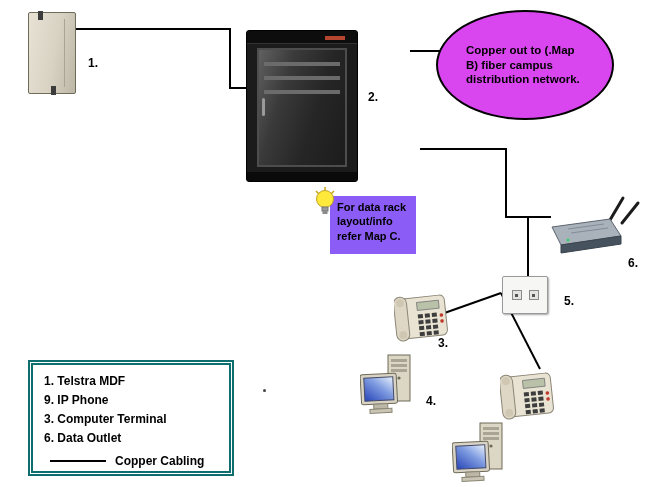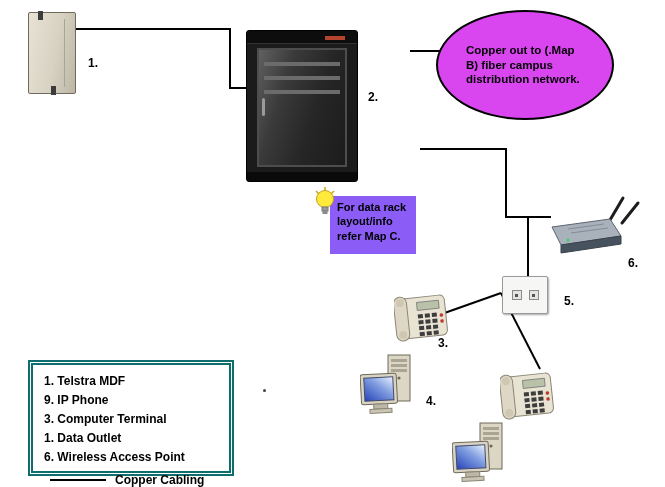--- a/index.html
+++ b/index.html
@@ -232,22 +232,21 @@
       <rect x="4.5" y="23.5" width="29" height="23" fill="url(#scr2)" stroke="#444a66"></rect>
       <rect x="13" y="50" width="14" height="5" fill="#bcb7a6" stroke="#8a8674"></rect>
       <rect x="9" y="55" width="22" height="4" fill="#c9c4b4" stroke="#8a8674"></rect>
     </g>
   </svg>
 
   <div class="abs legend">
     <div class="item">1. Telstra MDF</div>
     <div class="item">9. IP Phone</div>
     <div class="item">3. Computer Terminal</div>
-    <div class="item">1. Data Outlet</div>
-    <div class="item">6. Wireless Access Point</div>
+    <div class="item">6. Data Outlet</div>
     <div class="cable-row">
       <span class="cable-line"></span>
       <span class="cable-label">Copper Cabling</span>
     </div>
   </div>
 
   <div class="abs stray-dot"></div>
 
 </div>
 

